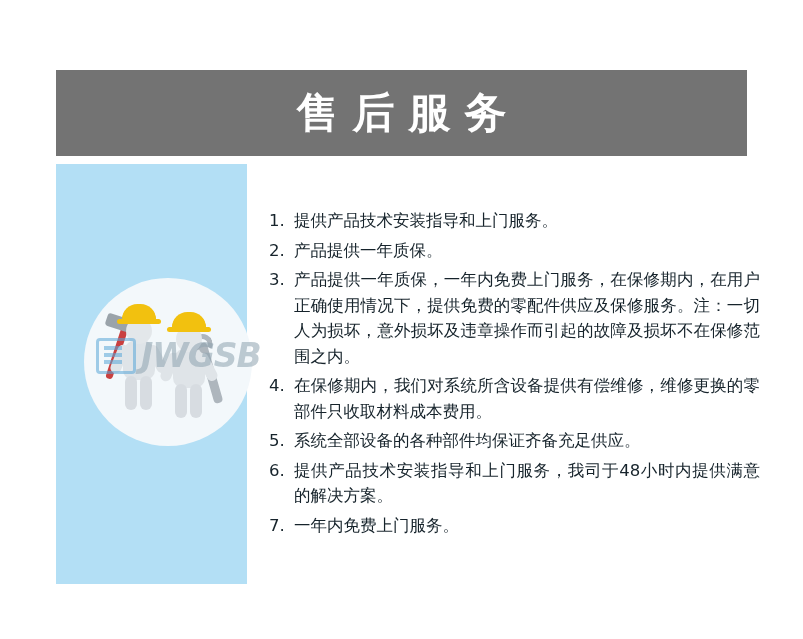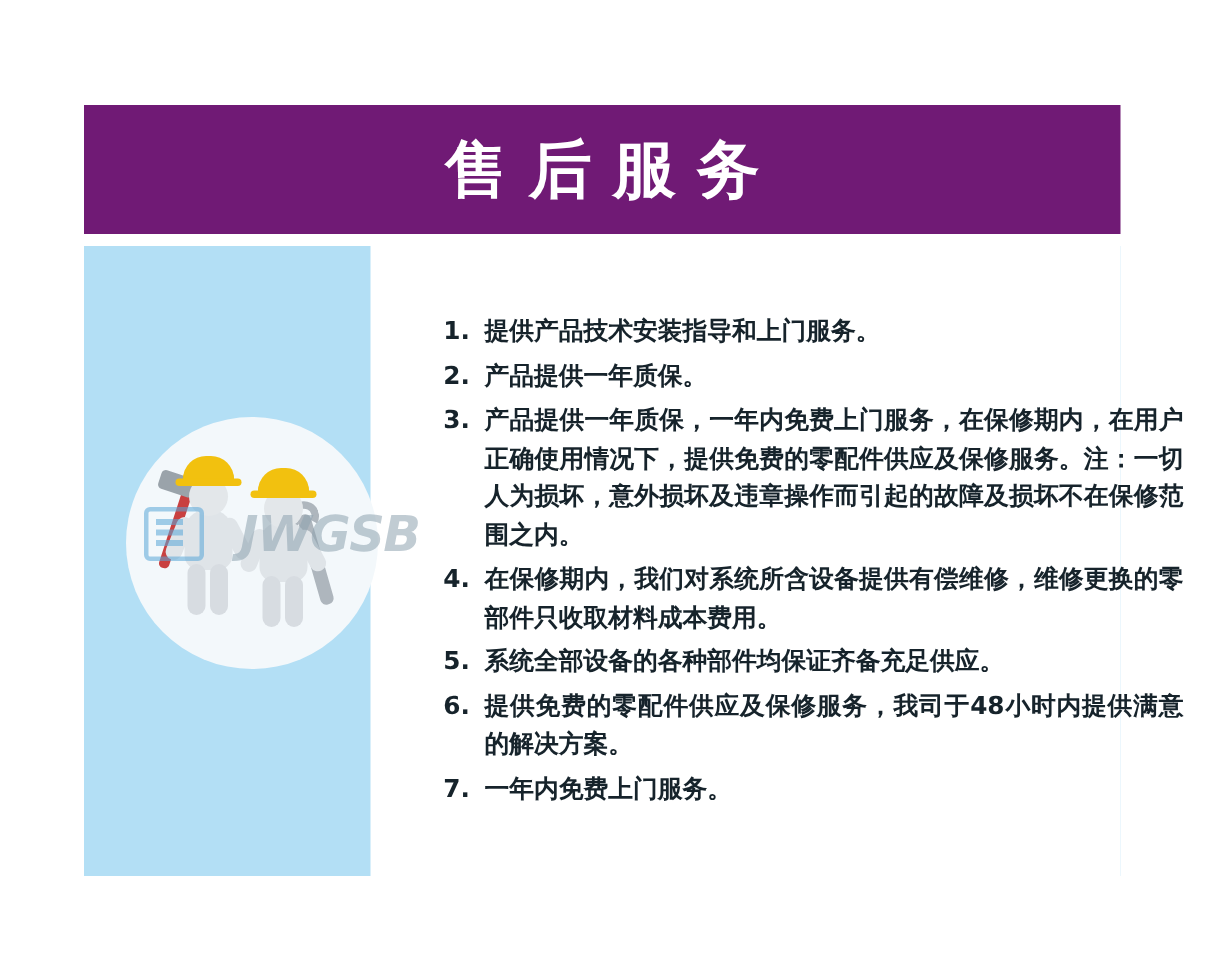--- a/index.html
+++ b/index.html
@@ -18,21 +18,21 @@
     width: 803px;
     height: 639px;
     background: #ffffff;
   }
   .banner {
     position: absolute;
     left: 56px;
     top: 70px;
     width: 691px;
     height: 86px;
-    background: #701a75;
+    background: #737373;
     display: flex;
     align-items: center;
     justify-content: center;
   }
   .banner-title {
     color: #ffffff;
     font-size: 42px;
     font-weight: bold;
     letter-spacing: 14px;
     text-indent: 14px;
@@ -49,28 +49,27 @@
   .content-card {
     position: absolute;
     left: 247px;
     top: 164px;
     width: 500px;
     height: 420px;
     background: #ffffff;
   }
   .list {
     position: absolute;
-    left: 34px;
+    left: 5px;
     top: 44px;
     width: 470px;
     margin: 0;
     padding: 0 0 0 38px;
     list-style: decimal;
     color: #16232b;
-    font-weight: bold;
   }
   .list li {
     font-family: "DejaVu Sans", "Liberation Sans", sans-serif;
     font-size: 16.5px;
     line-height: 25.5px;
     margin-bottom: 4px;
     padding-left: 4px;
     text-align: justify;
   }
   .illustration {
@@ -194,21 +193,21 @@
     border-radius: 50%;
     border-bottom-color: transparent;
     box-sizing: border-box;
   }
   .watermark {
     position: absolute;
     left: 96px;
     top: 336px;
     display: flex;
     align-items: center;
-    gap: 24px;
+    gap: 5px;
     opacity: 0.55;
     pointer-events: none;
   }
   .wm-badge {
     width: 34px;
     height: 30px;
     border: 3px solid #5aa7d8;
     border-radius: 4px;
     position: relative;
   }
@@ -242,21 +241,21 @@
 
   <div class="body-panel"></div>
 
   <div class="content-card">
     <ol class="list">
       <li>提供产品技术安装指导和上门服务。</li>
       <li>产品提供一年质保。</li>
       <li>产品提供一年质保，一年内免费上门服务，在保修期内，在用户正确使用情况下，提供免费的零配件供应及保修服务。注：一切人为损坏，意外损坏及违章操作而引起的故障及损坏不在保修范围之内。</li>
       <li>在保修期内，我们对系统所含设备提供有偿维修，维修更换的零部件只收取材料成本费用。</li>
       <li>系统全部设备的各种部件均保证齐备充足供应。</li>
-      <li>提供免费的零配件供应及保修服务，我司于48小时内提供满意的解决方案。</li>
+      <li>提供产品技术安装指导和上门服务，我司于48小时内提供满意的解决方案。</li>
       <li>一年内免费上门服务。</li>
     </ol>
   </div>
 
   <div class="illustration">
     <div class="circle-bg"></div>
 
     <div class="fig worker-a">
       <div class="hammer-handle"></div>
       <div class="hammer-head"></div>

